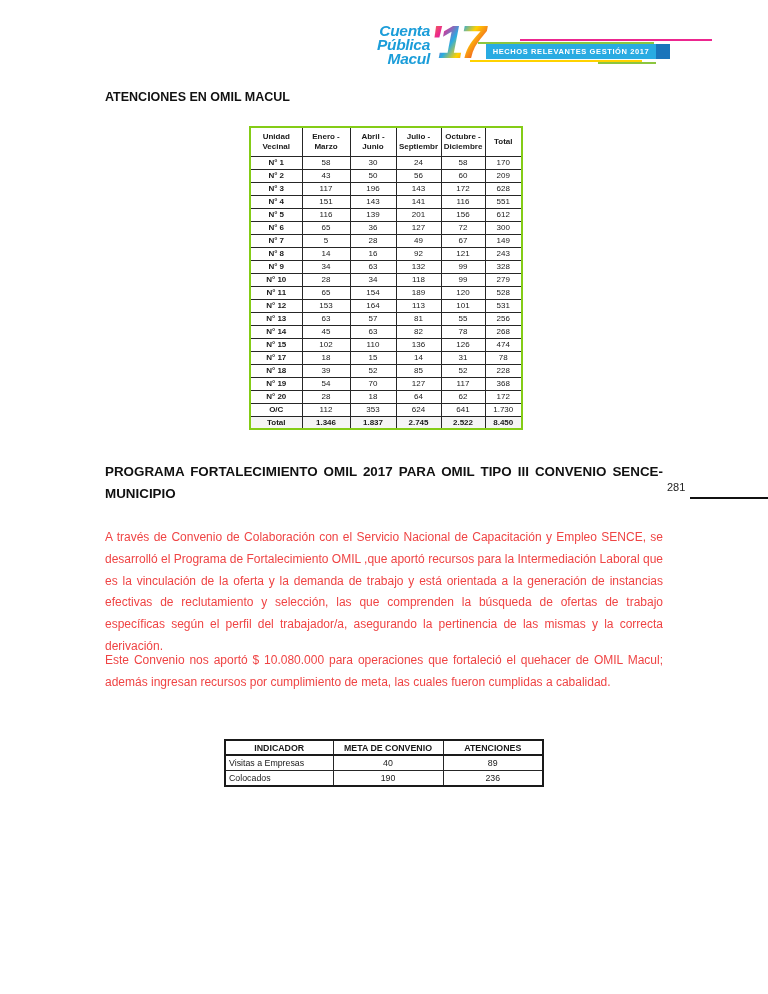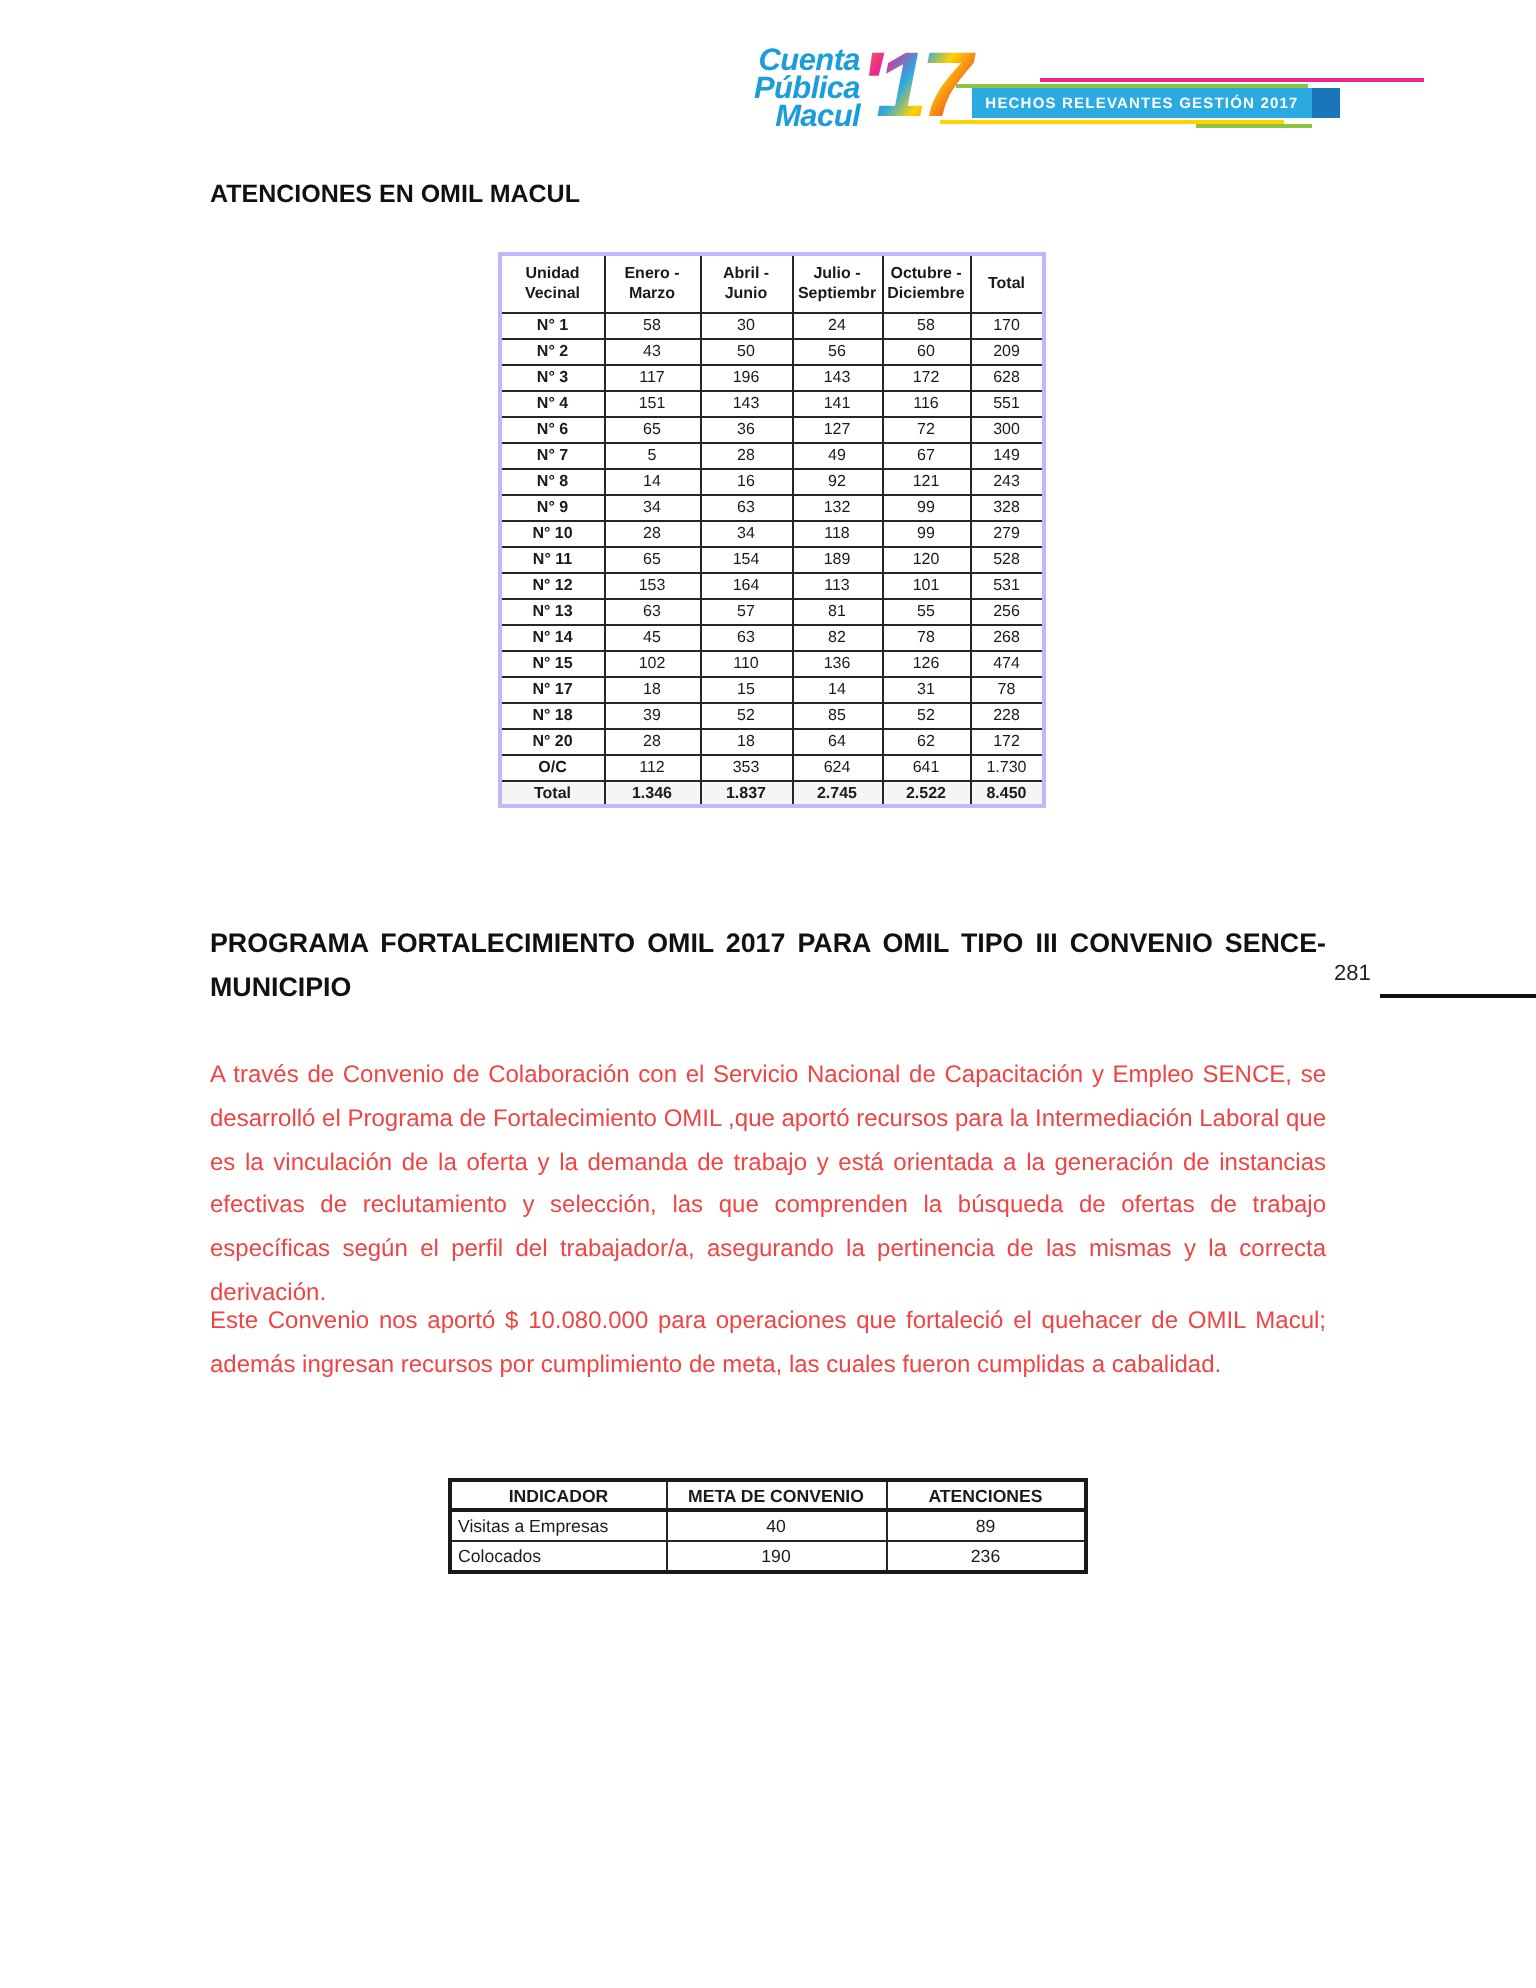--- a/index.html
+++ b/index.html
@@ -61,21 +61,21 @@
     position:absolute; left:690px; top:497px; width:78px; height:0;
     border-top:2px solid #111;
   }
 
   
   table { border-collapse:collapse; background:#fff; }
   th, td { border:1px solid #262626; }
 
   .tbl-main {
     position:absolute; left:249px; top:126px; width:272px;
-    table-layout:fixed; border:2px solid #c4b5fd;
+    table-layout:fixed; border:2px solid #84cc16;
     font-size:8px;
   }
   .tbl-main th {
     white-space:pre-line; font-weight:bold; text-align:center;
     height:29px; line-height:9.5px; vertical-align:middle; padding:1px 0;
   }
   .tbl-main td {
     text-align:center; height:13px; line-height:11px; padding:0;
     vertical-align:middle;
   }
@@ -167,20 +167,28 @@
       </tr>
       <tr>
         <td>N° 4</td>
         <td>151</td>
         <td>143</td>
         <td>141</td>
         <td>116</td>
         <td>551</td>
       </tr>
       <tr>
+        <td>N° 5</td>
+        <td>116</td>
+        <td>139</td>
+        <td>201</td>
+        <td>156</td>
+        <td>612</td>
+      </tr>
+      <tr>
         <td>N° 6</td>
         <td>65</td>
         <td>36</td>
         <td>127</td>
         <td>72</td>
         <td>300</td>
       </tr>
       <tr>
         <td>N° 7</td>
         <td>5</td>
@@ -261,20 +269,28 @@
         <td>31</td>
         <td>78</td>
       </tr>
       <tr>
         <td>N° 18</td>
         <td>39</td>
         <td>52</td>
         <td>85</td>
         <td>52</td>
         <td>228</td>
+      </tr>
+      <tr>
+        <td>N° 19</td>
+        <td>54</td>
+        <td>70</td>
+        <td>127</td>
+        <td>117</td>
+        <td>368</td>
       </tr>
       <tr>
         <td>N° 20</td>
         <td>28</td>
         <td>18</td>
         <td>64</td>
         <td>62</td>
         <td>172</td>
       </tr>
       <tr>

